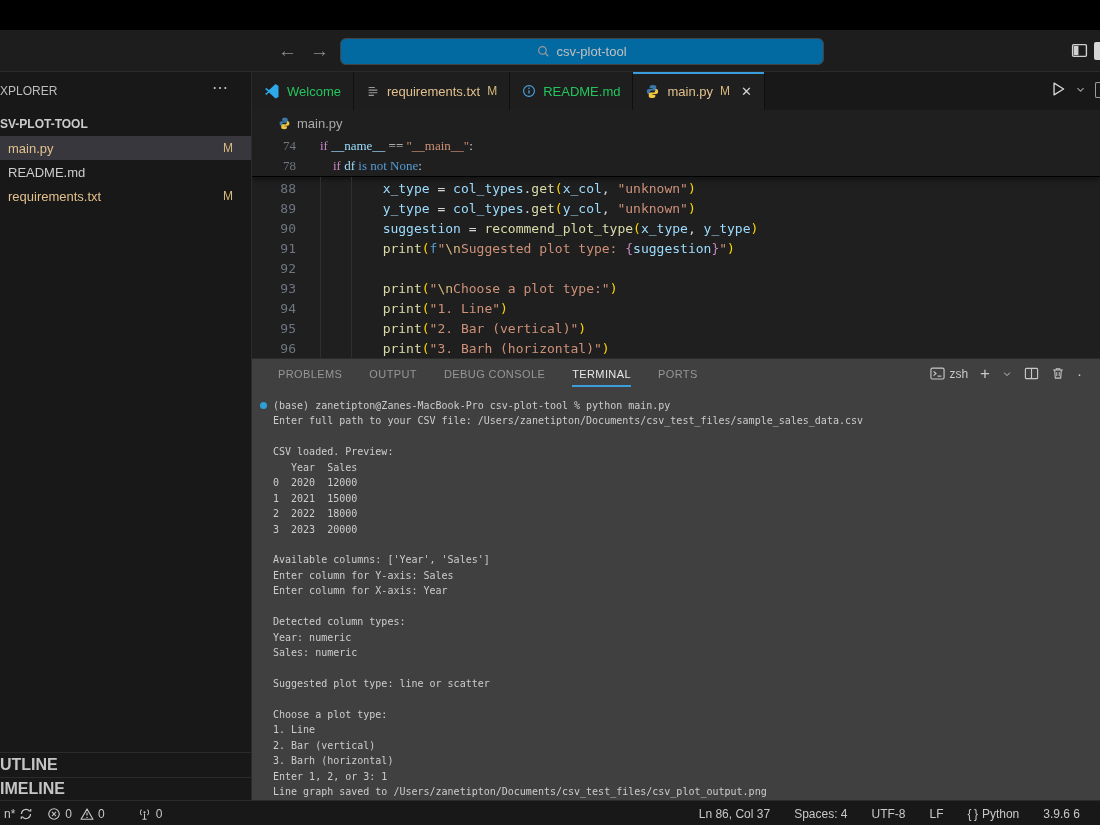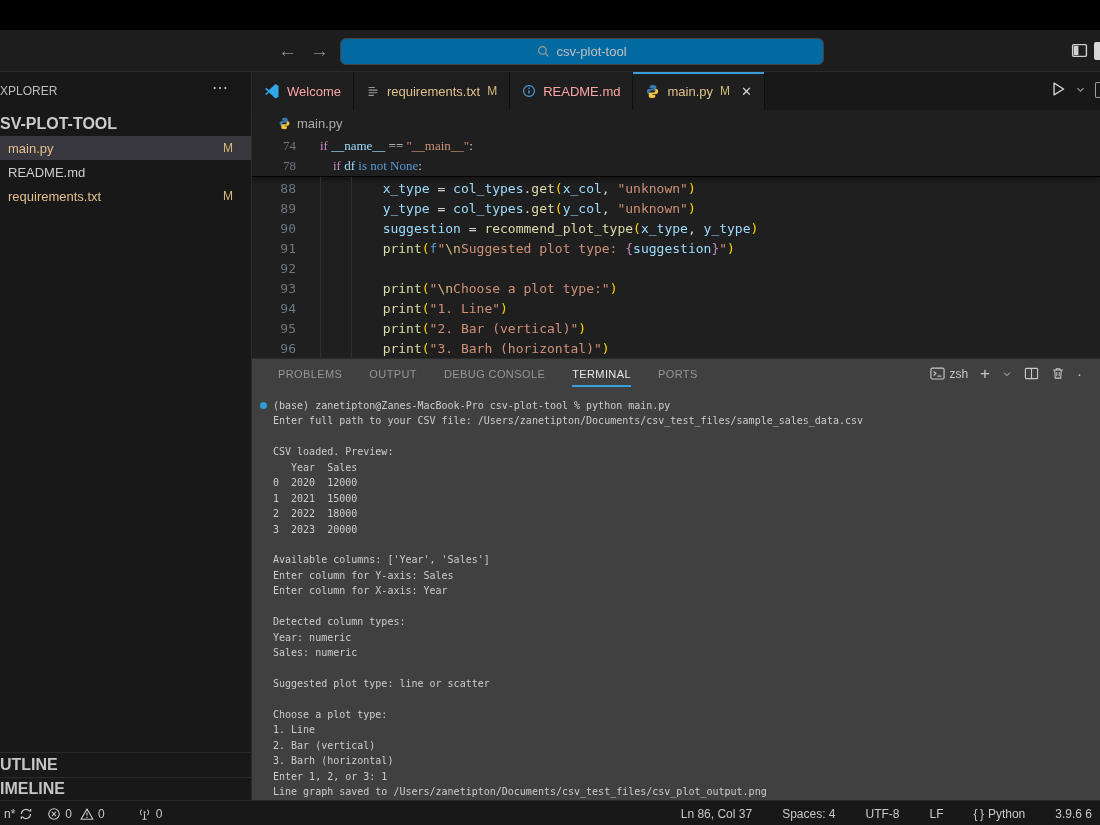--- a/index.html
+++ b/index.html
@@ -22,35 +22,35 @@
                 border-radius:2px; }
 
   
   #sidebar { top:72px; left:0; width:252px; height:728px; background:#181818;
              border-right:1px solid #2b2b2b; color:#cccccc; }
   #explorer-header { position:absolute; top:8px; left:0; width:100%; height:22px;
                      display:flex; align-items:center; font-size:12px; color:#bdbdbd; }
   #explorer-more { position:absolute; right:22px; top:6px; font-size:16px;
                    color:#bdbdbd; letter-spacing:1px; }
   #project-row { position:absolute; top:40px; left:0; width:100%; height:24px;
-                 display:flex; align-items:center; font-weight:bold; font-size:16px; }
+                 display:flex; align-items:center; font-weight:bold; font-size:12px; }
   .file-row { position:absolute; left:0; width:100%; height:24px; display:flex;
               align-items:center; padding-left:8px; font-size:13px; color:#cccccc; }
   .file-row.selected { background:#37373d; }
   .file-row.modified { color:#e2c08d; }
   .file-badge { position:absolute; right:18px; color:#d7ba7d; font-size:12px; }
   .side-section { position:absolute; left:0; width:100%; border-top:1px solid #2b2b2b;
                   display:flex; align-items:center; font-weight:bold; font-size:16px;
                   color:#c5c5c5; }
 
   
   #tabbar { top:72px; left:252px; width:848px; height:38px; background:#181818;
             display:flex; }
   .etab { height:38px; display:flex; align-items:center; gap:7px; padding:0 12px;
-          font-size:13px; color:#fca5a5; border-right:1px solid #0f0f0f;
+          font-size:13px; color:#22c55e; border-right:1px solid #0f0f0f;
           background:#1e1e1e; position:relative; }
   .etab .tab-label { white-space:nowrap; }
   .etab.mod { color:#e2c08d; }
   .etab.active { background:#1f1f1f; color:#e2c08d; }
   .etab.active::before { content:""; position:absolute; top:0; left:0; right:0;
                          height:2px; background:#3c9ddd; }
   .tab-badge { font-size:12px; color:#d7ba7d; }
   .tab-close { color:#d4d4d4; font-size:13px; margin-left:4px; }
   #tab-actions { position:absolute; right:14px; top:8px; display:flex; gap:8px;
                  align-items:center; }
@@ -93,22 +93,22 @@
                    color:#cccccc; }
   .t-line { height:15.45px; line-height:15.45px; white-space:pre; padding-left:21px; }
   #t-dot { position:absolute; left:8px; top:4px; width:7px; height:7px;
            border-radius:50%; background:#2e9fd4; }
 
   
   #statusbar { top:800px; left:0; width:1100px; height:25px; background:#181818;
                border-top:1px solid #2b2b2b; color:#c8c8c8; font-size:12px; }
   #sb-left { position:absolute; left:4px; top:0; height:25px; display:flex;
              gap:14px; align-items:center; }
-  #sb-right { position:absolute; right:8px; top:0; height:25px; display:flex;
-              gap:30px; align-items:center; white-space:nowrap;text-align:right; }
+  #sb-right { position:absolute; right:20px; top:0; height:25px; display:flex;
+              gap:24px; align-items:center; white-space:nowrap;text-align:right; }
   .sb-item { display:flex; gap:4px; align-items:center; }
   svg { display:block; }
 </style>
 </head>
 <body>
 
 <div id="stage">
 
   <div id="titlebar" class="abs">
     <div id="back-arrow" class="abs nav-arrow">←</div>

